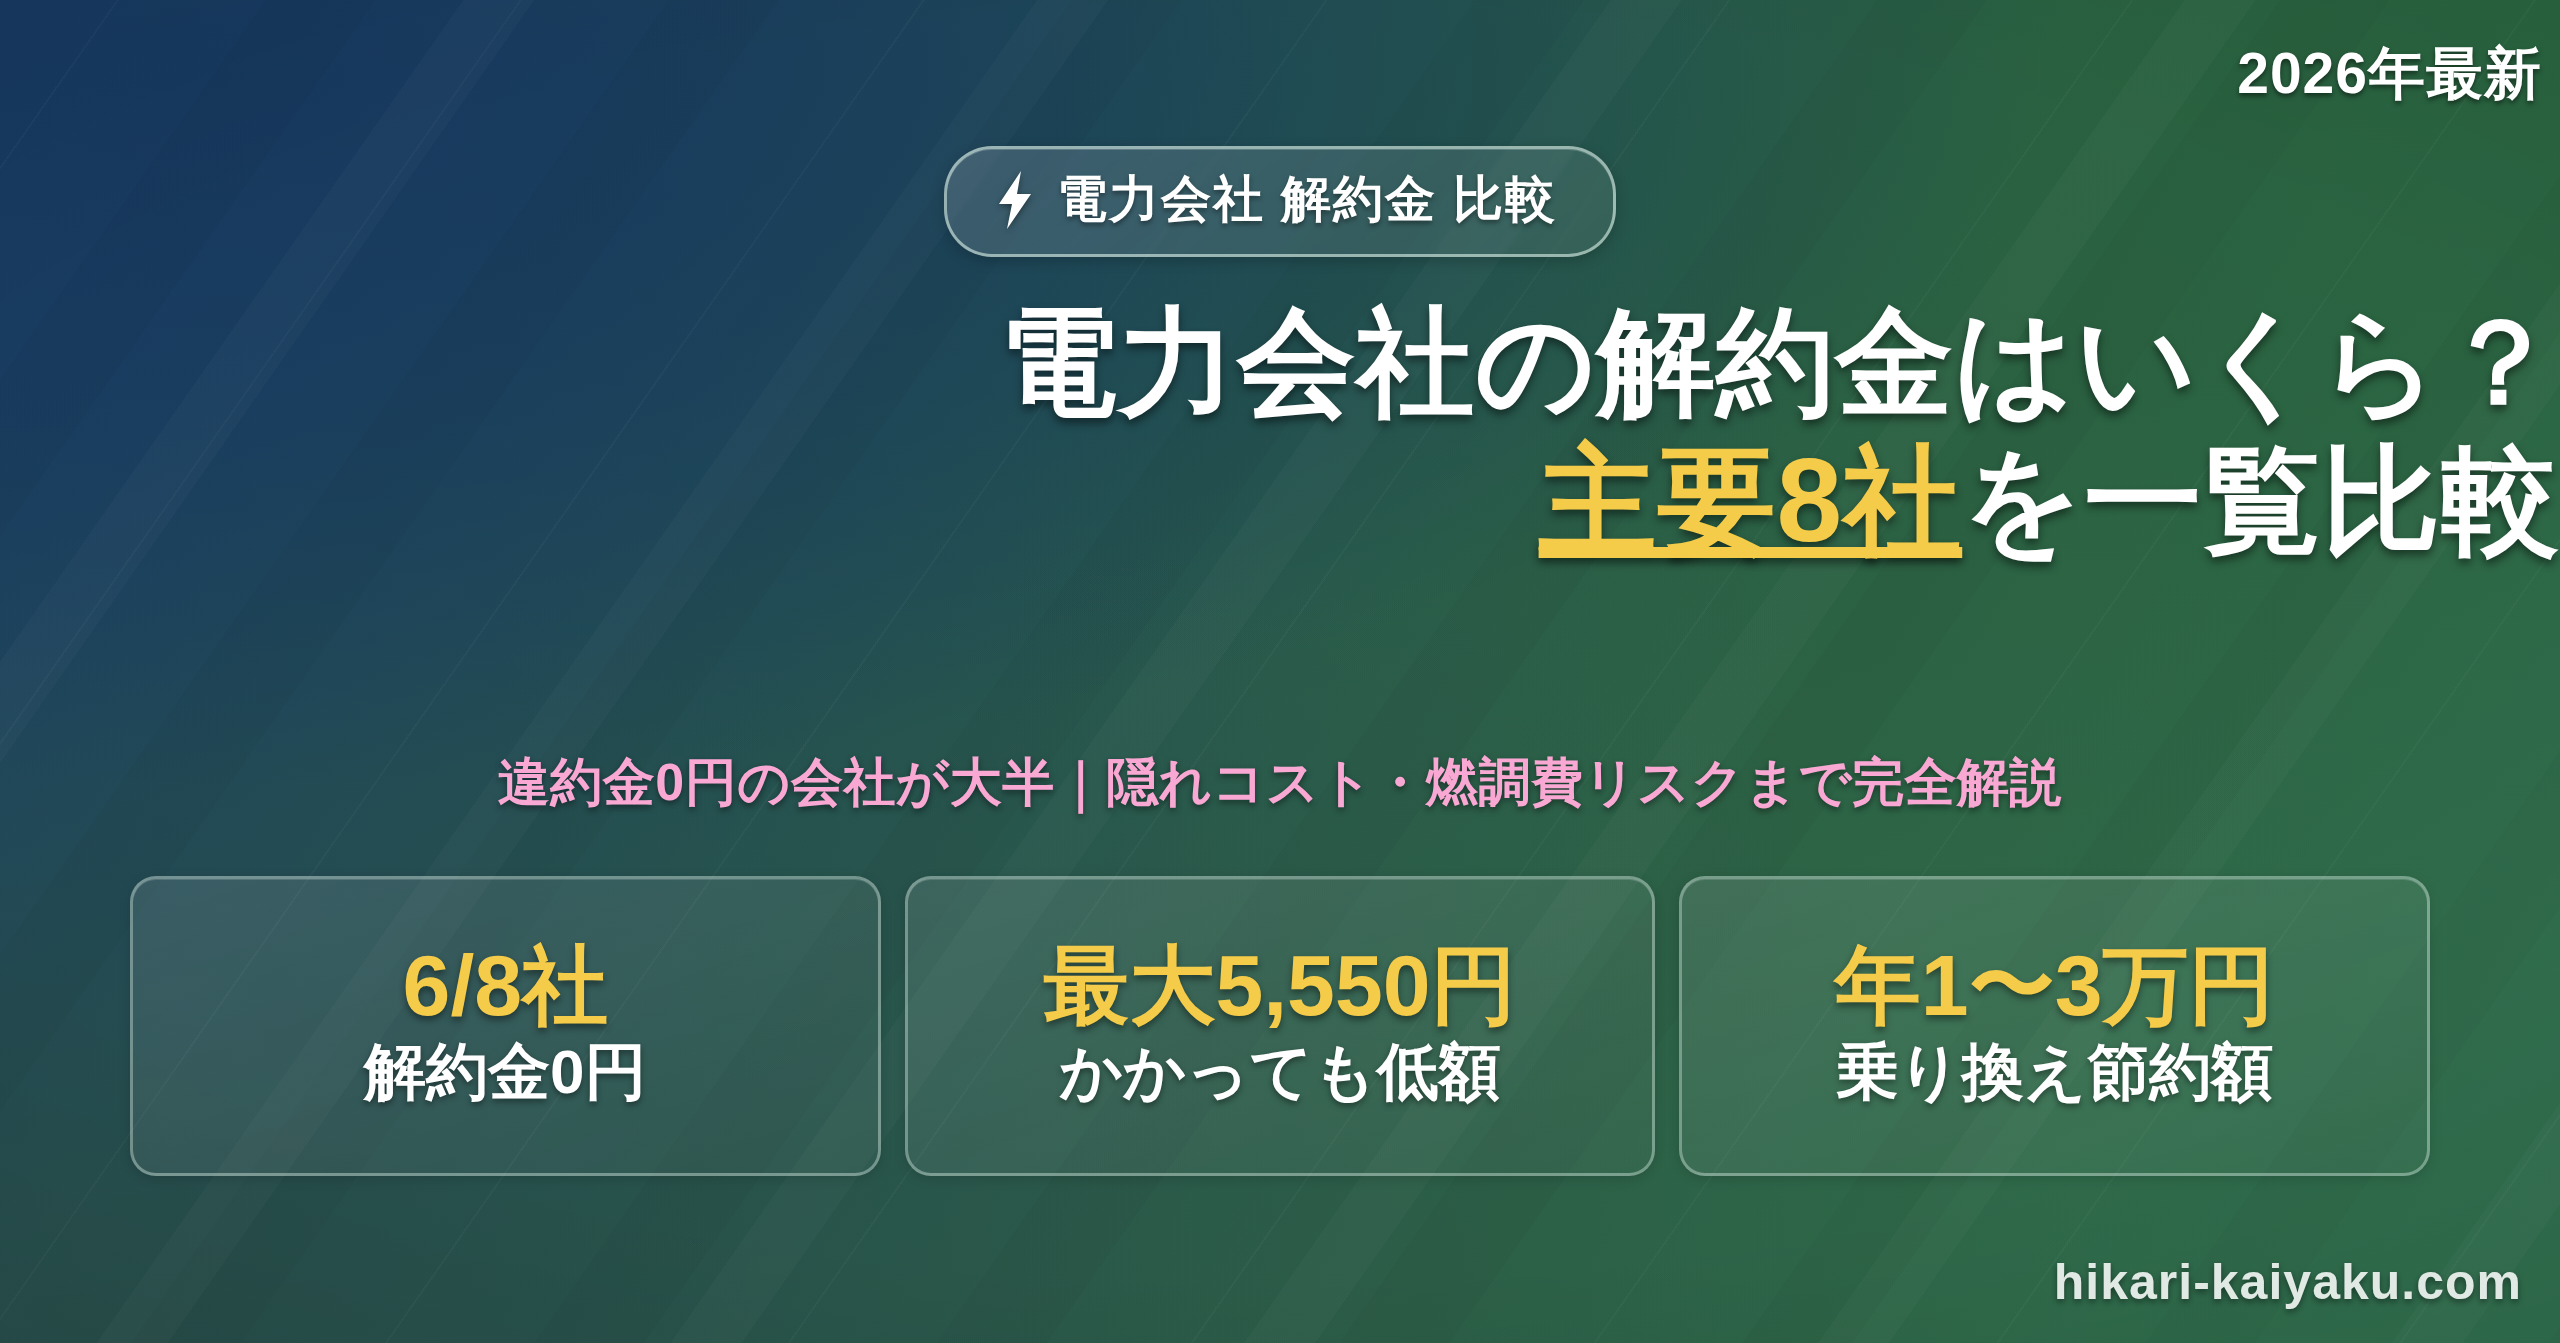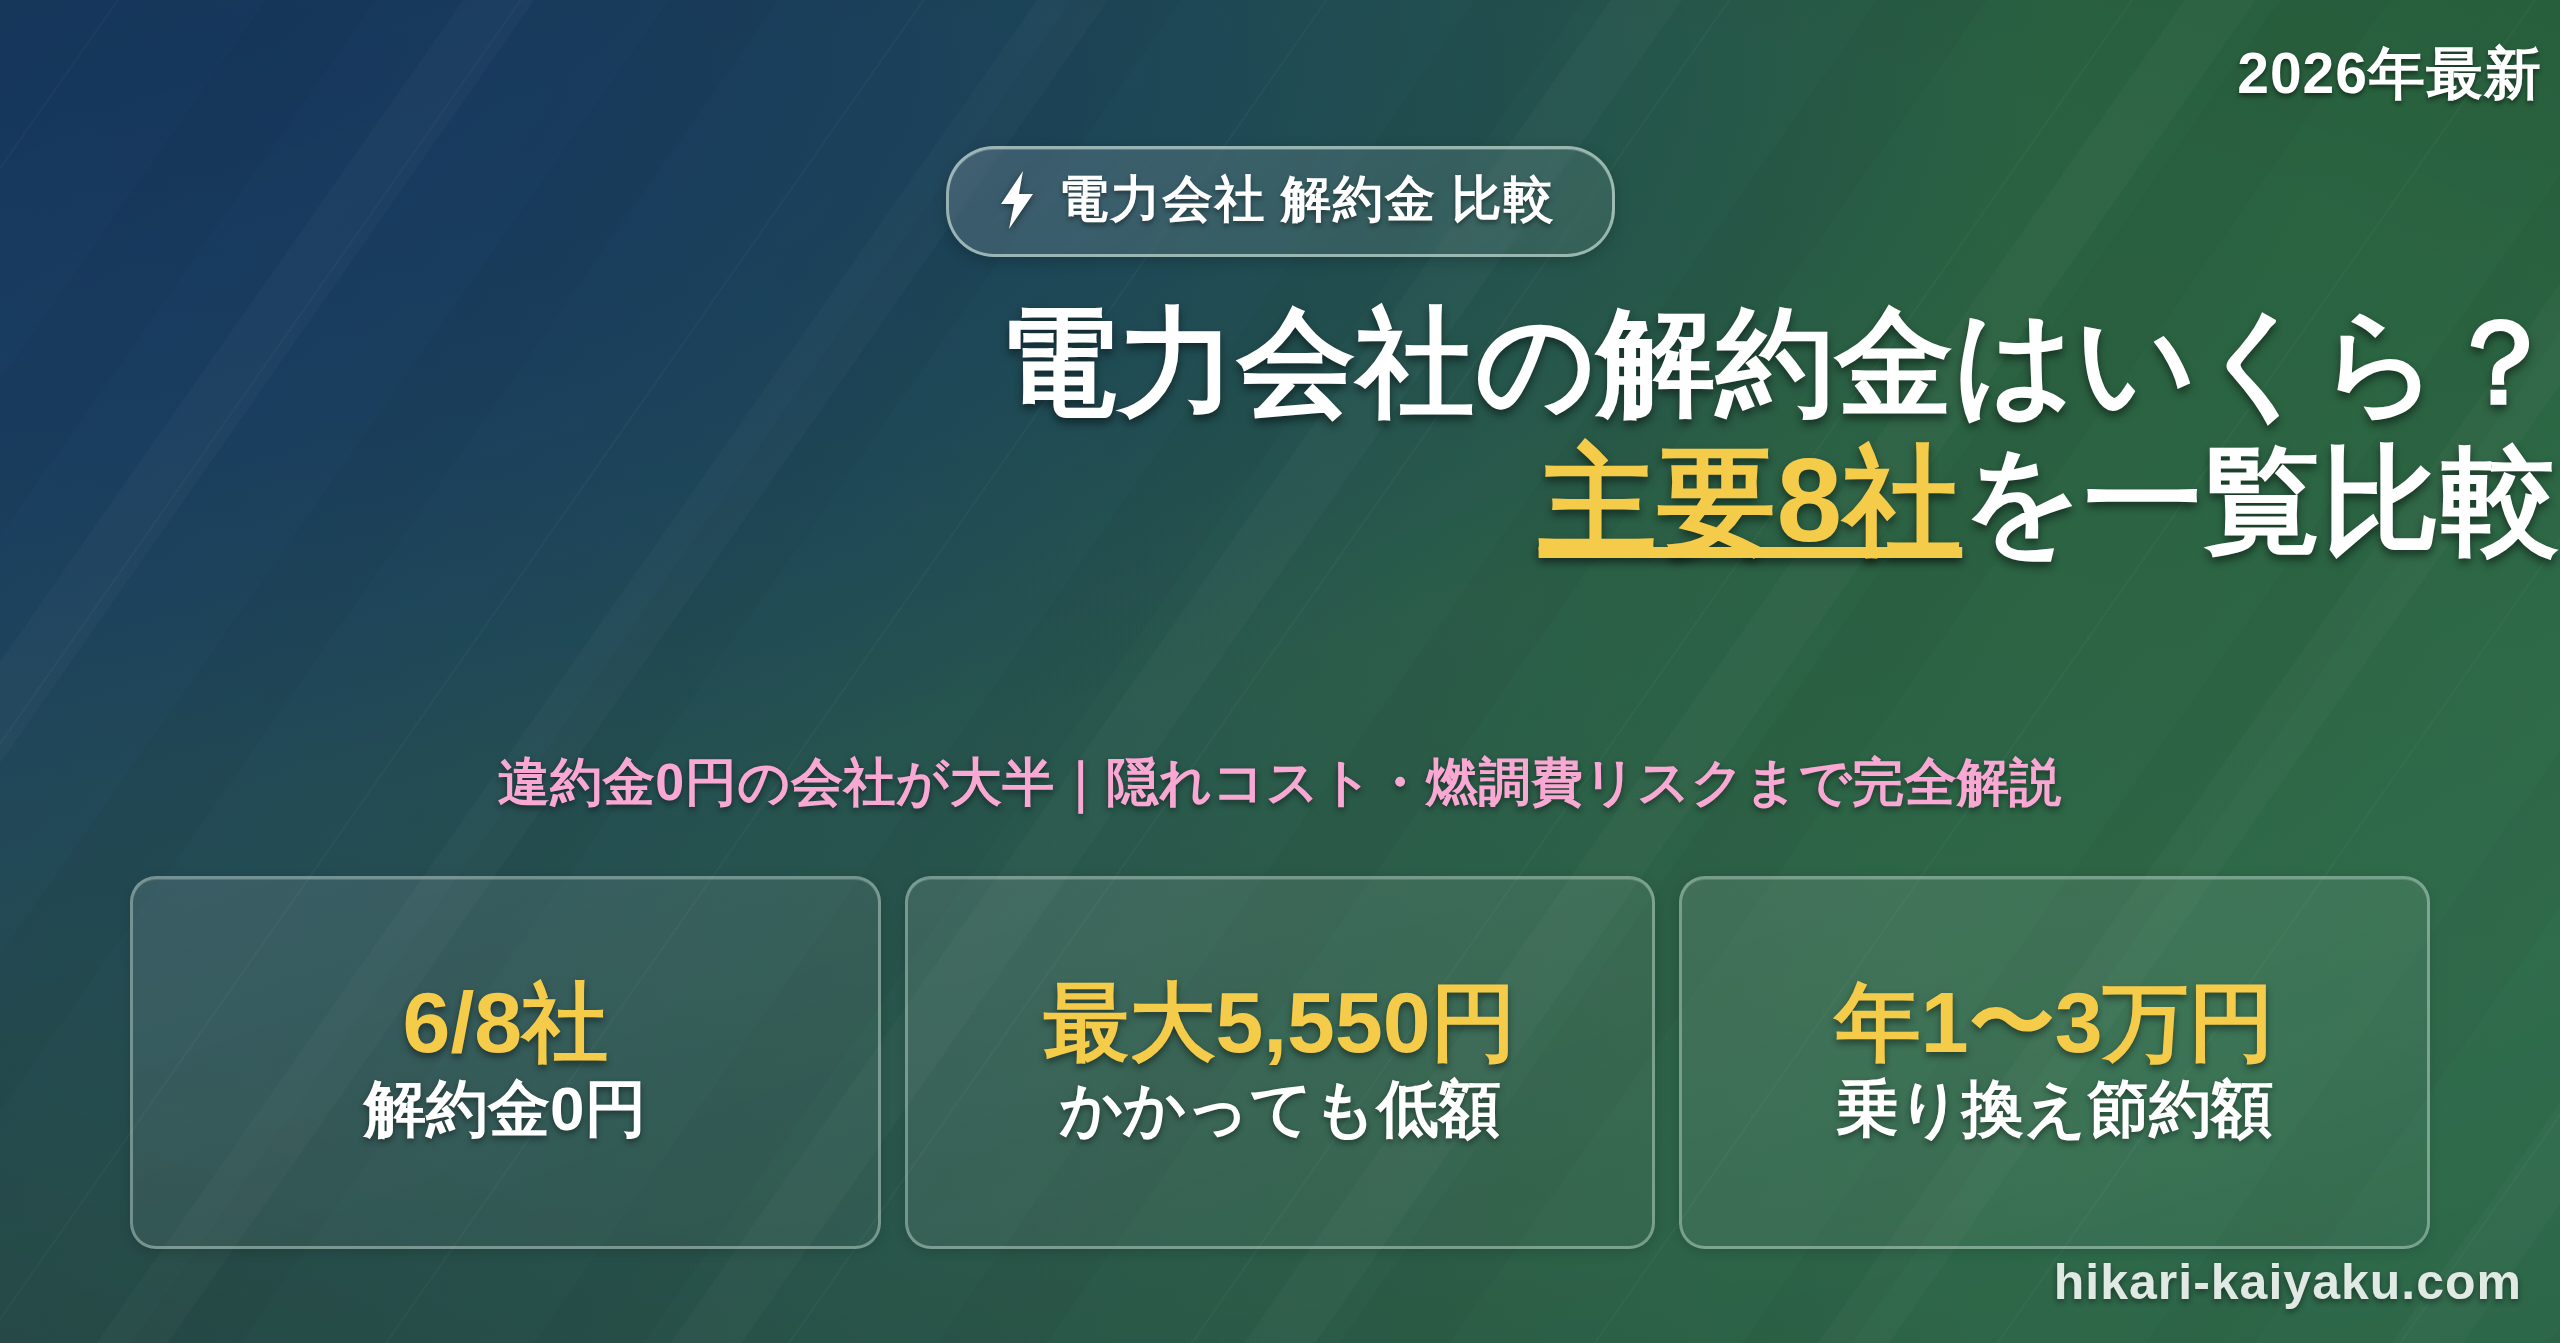--- a/index.html
+++ b/index.html
@@ -106,21 +106,20 @@
   }
   .badge .bolt { display:flex; align-items:center; }
   .badge .bolt svg { display:block; filter:drop-shadow(0 2px 3px rgba(0,0,0,0.45)); }
   .badge-label {
     font-size:50px;
     font-weight:700;
     color:#ffffff;
     letter-spacing:2px;
     white-space:nowrap;
     text-shadow:0 3px 5px rgba(0,0,0,0.40);
-    font-family:Liberation Serif, serif;
   }
 
   
   .headline {
     position:absolute;
     top:296px; left:0; right:0;
     text-align:center;
     color:#ffffff;
     font-weight:700;
     line-height:1.12;
@@ -148,21 +147,21 @@
 
   
   .cards {
     position:absolute;
     top:876px; left:130px; right:130px;
     display:flex;
     gap:24px;
   }
   .card {
     flex:1 1 0;
-    height:373px;
+    height:300px;
     border-radius:26px;
     border:3px solid rgba(210,232,222,0.42);
     background:linear-gradient(160deg, rgba(255,255,255,0.105), rgba(255,255,255,0.035));
     box-shadow:inset 0 1px 0 rgba(255,255,255,0.15), 0 3px 12px rgba(0,0,0,0.14);
     display:flex;
     flex-direction:column;
     align-items:center;
     justify-content:center;
     gap:6px;
     padding:8px 10px 14px;

